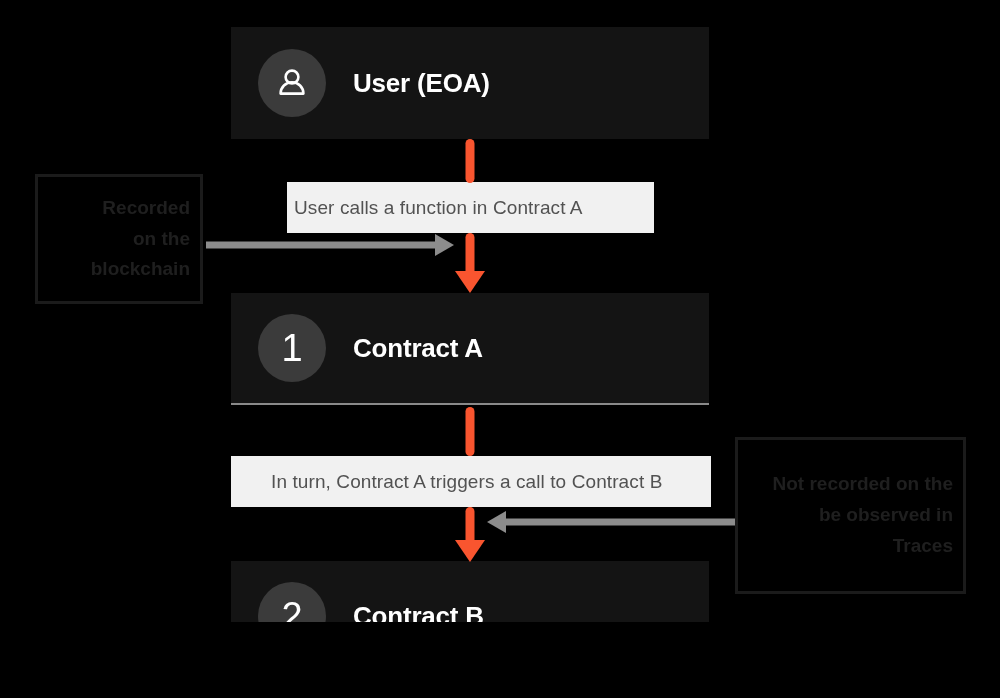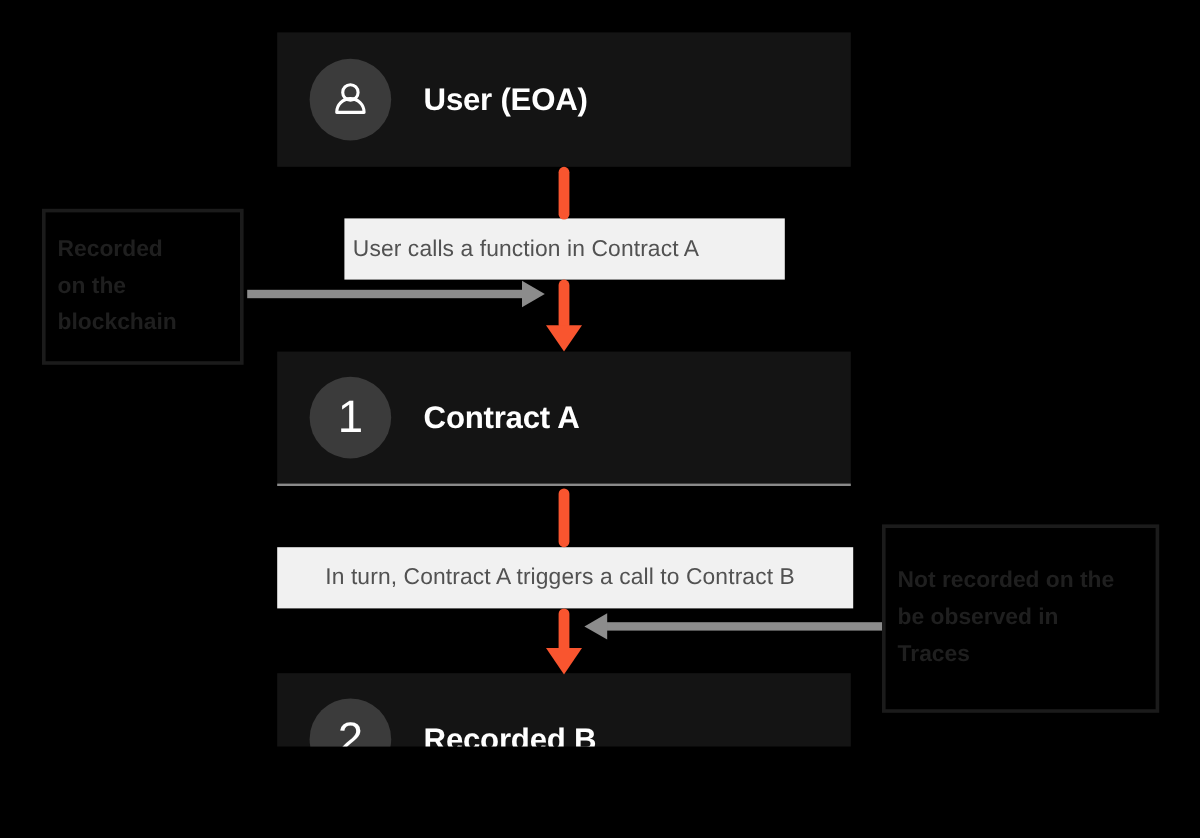--- a/index.html
+++ b/index.html
@@ -79,21 +79,21 @@
   #msg-2 { left: 231px; top: 456px; width: 480px; height: 51px; padding-left: 40px; }
 
   
   .annot {
     position: absolute;
     border: 3px solid #1b1b1b;
     background: #000000;
     box-sizing: border-box;
     display: flex;
     flex-direction: column;
-    align-items: flex-start;
+    align-items: flex-end;
     justify-content: center;
     color: #1f1f1f;
     font-size: 19px;
     font-weight: 700;
     line-height: 1.62;
     text-align: center;
     padding: 6px 10px;
   }
   #annot-left  { left: 35px;  top: 174px; width: 168px; height: 130px; }
   #annot-right { left: 735px; top: 437px; width: 231px; height: 157px; }
@@ -178,21 +178,21 @@
     <div class="node-badge">
       <span class="node-badge-num">1</span>
     </div>
     <div class="node-label">Contract A</div>
   </div>
 
   <div class="node" id="node-cb">
     <div class="node-badge">
       <span class="node-badge-num">2</span>
     </div>
-    <div class="node-label">Recorded B</div>
+    <div class="node-label">Contract B</div>
   </div>
 
   <div class="msg" id="msg-1">User calls a function in Contract A</div>
 
   <div class="msg" id="msg-2">In turn, Contract A triggers a call to Contract B</div>
 
   <div class="oarrow" id="oa-1">
     <div class="stem"></div>
   </div>
   <div class="oarrow" id="oa-2">

